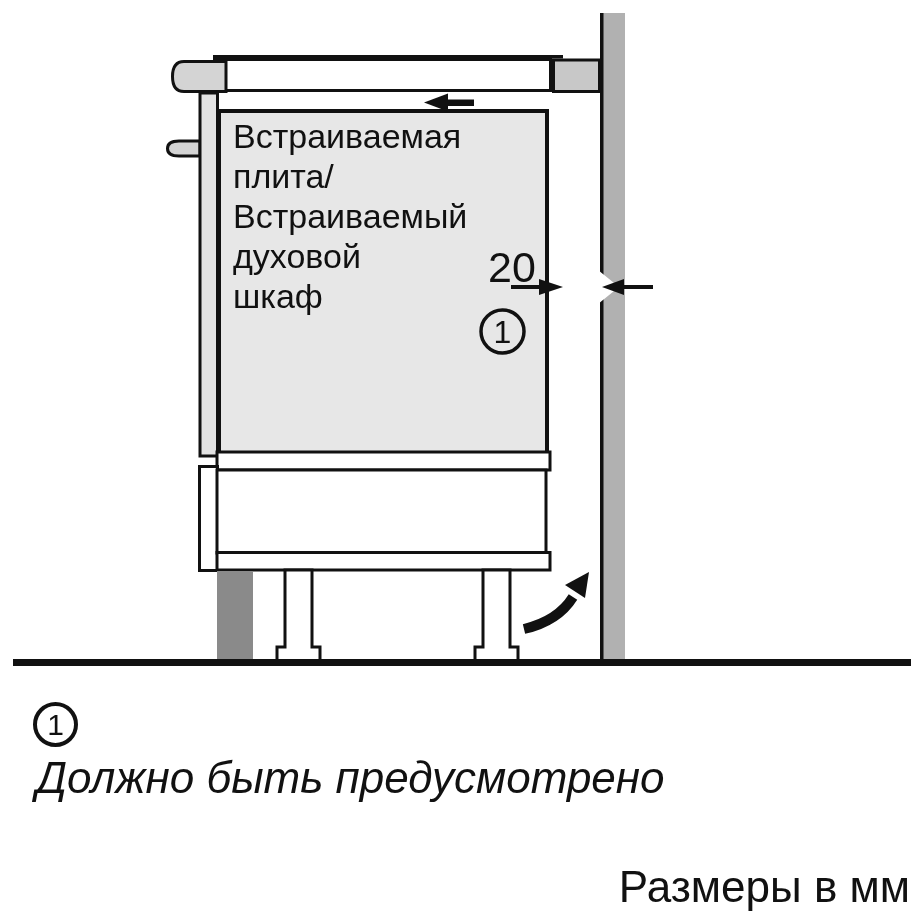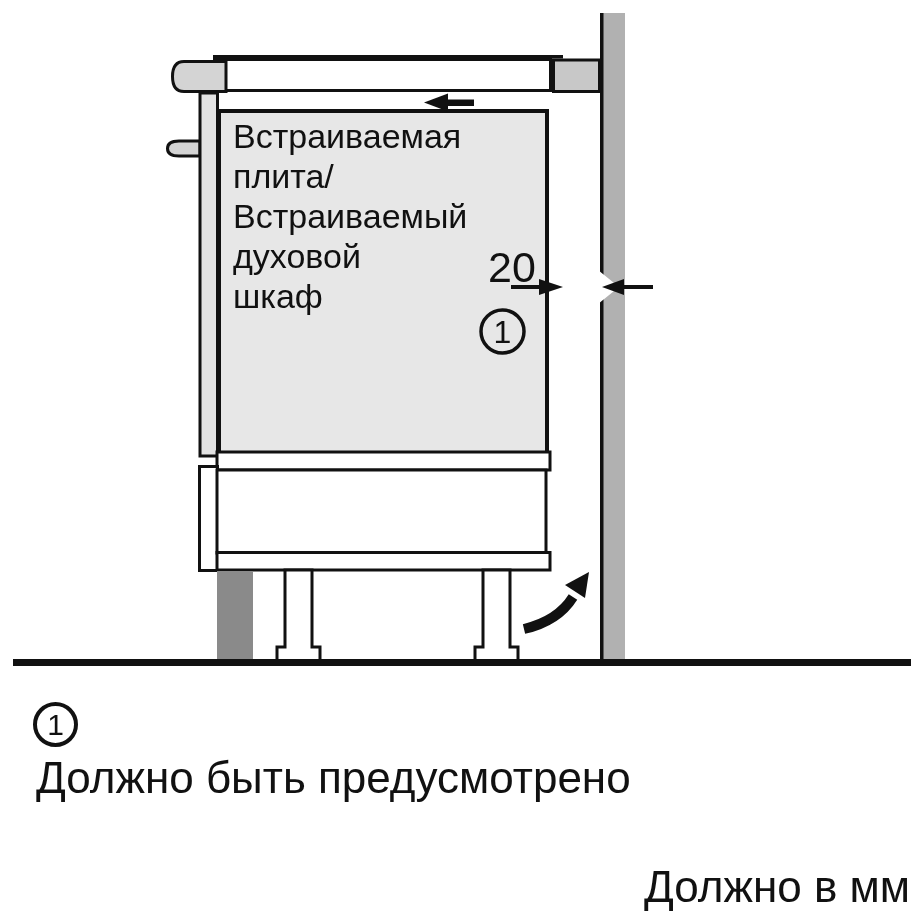--- a/index.html
+++ b/index.html
@@ -40,21 +40,21 @@
 
   .footnote-marker{
     position:absolute;left:33px;top:702px;
     width:45px;height:45px;box-sizing:border-box;
     border:4px solid var(--c-line);border-radius:50%;
     display:flex;align-items:center;justify-content:center;
     font-size:30px;line-height:1;
   }
   .footnote-text{
     position:absolute;left:36px;top:753px;
-    font-size:44px;line-height:50px;white-space:nowrap;
+    font-size:44px;line-height:50px;white-space:nowrap;font-style:italic;
   }
   .units-note{
     position:absolute;right:14px;top:863px;
     font-size:44px;line-height:1.1;white-space:nowrap;
   }
 </style>
 </head>
 <body>
 
 <div class="canvas">
@@ -119,15 +119,15 @@
       <polygon points="589,572 585,598 565,585" class="f-line"></polygon>
     </g>
   </svg>
 
   <div class="footnote-marker">
     <span>1</span>
   </div>
   <div class="footnote-text">
     <div>Должно быть предусмотрено</div>
   </div>
-  <div class="units-note">Должно в мм</div>
+  <div class="units-note">Размеры в мм</div>
 
 </div>
 
 </body></html>

